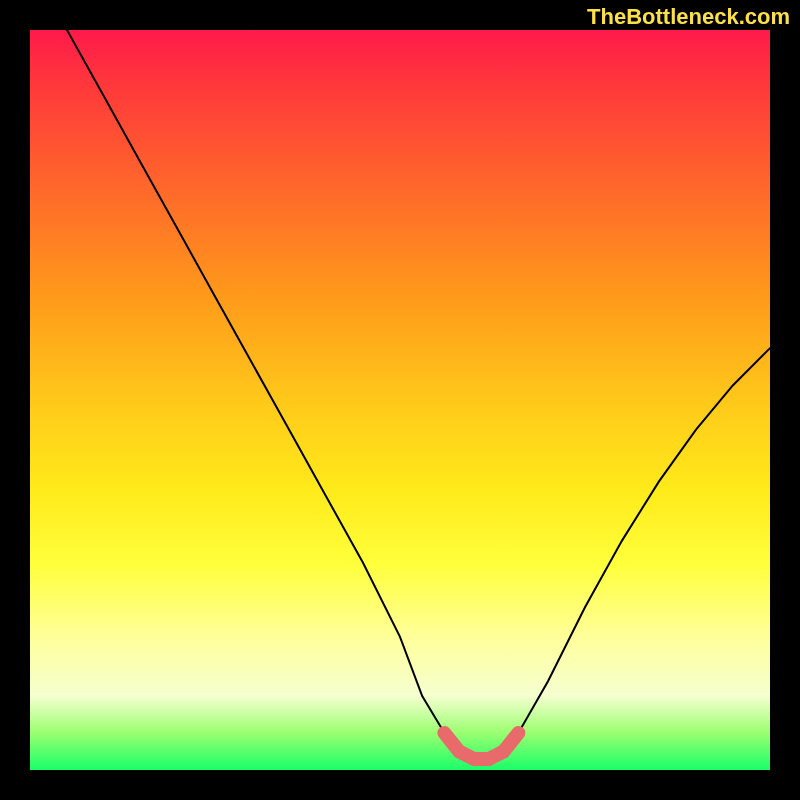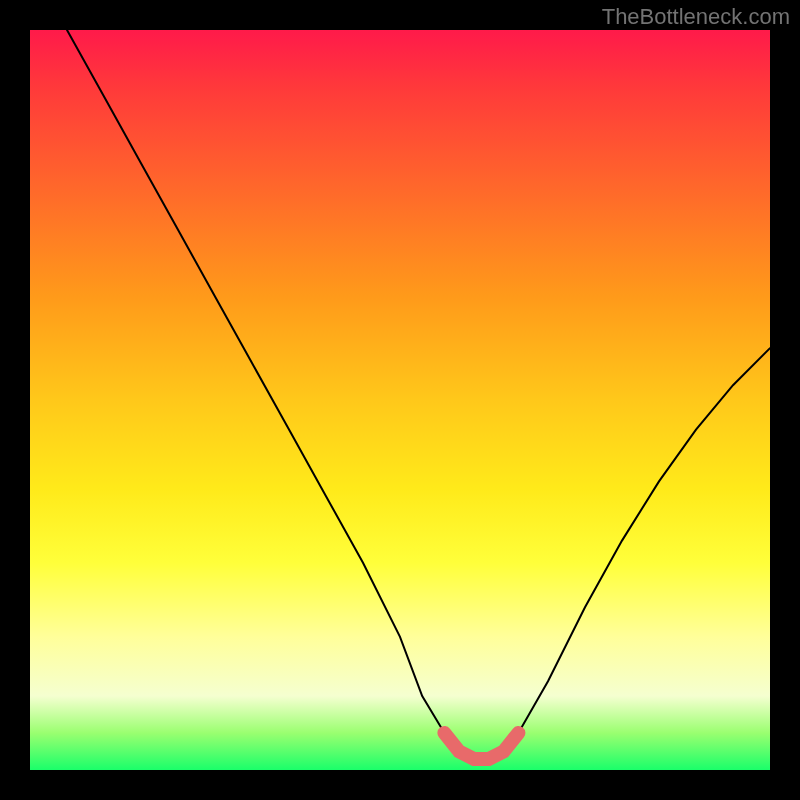--- a/index.html
+++ b/index.html
@@ -8,23 +8,23 @@
     width: 800px;
     height: 800px;
     background: #000;
     position: relative;
     font-family: Arial, sans-serif;
   }
   .watermark {
     position: absolute;
     top: 4px;
     right: 10px;
-    color: #737373;
+    color: #fde047;
     font-size: 22px;
-    font-weight: 400;
+    font-weight: 700;
     z-index: 10;
   }
   .plot-area {
     position: absolute;
     left: 30px;
     top: 30px;
     width: 740px;
     height: 740px;
     overflow: hidden;
   }

